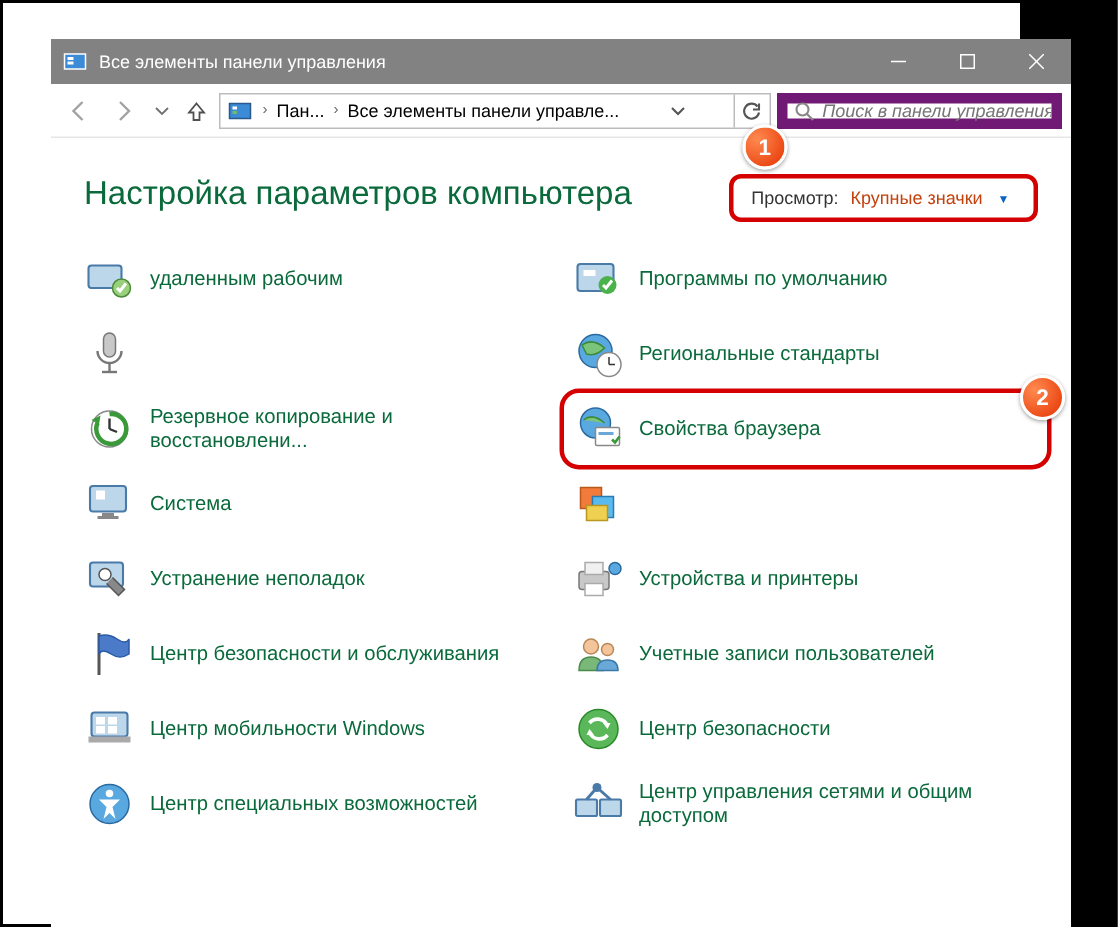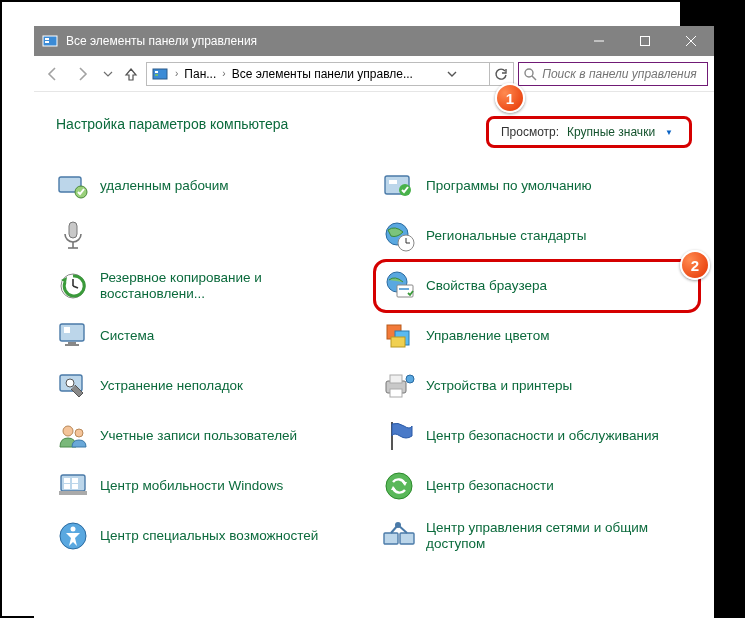--- a/index.html
+++ b/index.html
@@ -16,30 +16,30 @@
 
   
   .toolbar { height: 36px; display: flex; align-items: center; padding: 0 6px; gap: 4px; border-bottom: 1px solid #e6e6e6; }
   .nav-btn { width: 26px; height: 26px; display: flex; align-items: center; justify-content: center; opacity: .45; }
   .nav-up { width: 22px; height: 22px; display: flex; align-items: center; justify-content: center; opacity: .85; }
   .addr { flex: 1; height: 24px; border: 1px solid #bcbcbc; display: flex; align-items: center; font-size: 12px; padding-left: 2px; gap: 2px; overflow: hidden; }
   .addr .chev { color: #6a6a6a; font-size: 10px; padding: 0 2px; }
   .addr .seg { padding: 0 2px; white-space: nowrap; }
   .addr .cp-icon { width: 18px; height: 18px; margin: 0 2px; display: inline-flex; align-items: center; justify-content: center; }
   .addr .refresh { width: 24px; height: 24px; margin-left: auto; border-left: 1px solid #bcbcbc; display: flex; align-items: center; justify-content: center; }
-  .search { width: 190px; height: 24px; border: 1px solid #701a75; display: flex; align-items: center; }
+  .search { width: 190px; height: 24px; border: 7px solid #701a75; display: flex; align-items: center; }
   .search .mag { width: 24px; display: flex; align-items: center; justify-content: center; color: #888; }
   .search input { border: none; outline: none; width: 100%; font-size: 12px; font-style: italic; color: #6d6d6d; padding-left: 2px; background: transparent; }
 
   
   .header-area { padding: 24px 22px 12px 22px; display: flex; align-items: flex-start; justify-content: space-between; }
-  .page-title { font-size: 14px; color: #0b6a3c; font-weight: 400; }
+  .page-title { font-size: 22px; color: #0b6a3c; font-weight: 400; }
   .view-box { border: 3px solid #d50000; border-radius: 8px; padding: 6px 16px 6px 12px; display: flex; align-items: center; gap: 8px; font-size: 12px; position: relative; }
   .view-box .lbl { color: #333; }
-  .view-box .val { color: #14532d; }
+  .view-box .val { color: #c2410c; }
   .view-box .dd { color: #0b63c4; font-size: 8px; margin-left: 2px; }
   .callout { position: absolute; width: 30px; height: 30px; border-radius: 50%; background: radial-gradient(circle at 30% 30%, #ff8a50, #e53200); border: 2px solid #fff; box-shadow: 0 1px 3px rgba(0,0,0,.4); color: #fff; font-size: 15px; font-weight: bold; display: flex; align-items: center; justify-content: center; z-index: 20; }
   .callout.c1 { top: -36px; left: 6px; }
   .callout.c2 { top: -14px; right: -14px; }
 
   
   .grid { display: grid; grid-template-columns: 1fr 1fr; padding: 4px 18px 10px 18px; column-gap: 8px; row-gap: 6px; }
   .item { display: flex; align-items: center; gap: 10px; min-height: 44px; padding: 2px 4px; position: relative; }
   .item .ic { width: 34px; height: 34px; flex: 0 0 34px; display: flex; align-items: center; justify-content: center; }
   .item .lbl { color: #0b6a3c; font-size: 13.5px; line-height: 1.2; }
@@ -235,21 +235,20 @@
       </div>
 
       <div class="item">
         <span class="ic">
             <svg width="32" height="30">
               <rect x="4" y="4" width="14" height="14" fill="#f27a3a" stroke="#b85a1a"></rect>
               <rect x="12" y="10" width="14" height="14" fill="#5abaf0" stroke="#2a7ab0"></rect>
               <rect x="8" y="16" width="14" height="10" fill="#f0d050" stroke="#b89820"></rect>
             </svg>
           </span>
-        <span class="lbl">Управление цветом</span>
       </div>
 
       <div class="item">
         <span class="ic">
             <svg width="32" height="30">
               <rect class="ico-rect" x="3" y="4" width="22" height="16" rx="2"></rect>
               <path d="M18 14 L26 22 L22 26 L14 18" fill="#888" stroke="#555"></path>
               <circle cx="13" cy="12" r="4" fill="#fff" stroke="#555"></circle>
             </svg>
           </span>
@@ -262,37 +261,37 @@
               <rect x="8" y="4" width="12" height="8" fill="#f0f0f0" stroke="#aaa"></rect>
               <rect x="8" y="18" width="12" height="8" fill="#fff" stroke="#aaa"></rect>
               <circle cx="28" cy="8" r="4" fill="#5aa8e0" stroke="#2a6aa0"></circle>
             </svg>
           </span>
         <span class="lbl">Устройства и принтеры</span>
       </div>
 
       <div class="item">
         <span class="ic">
+            <svg width="30" height="32">
+              <line x1="8" y1="2" x2="8" y2="30" stroke="#555" stroke-width="2"></line>
+              <path d="M8 4 Q14 2 20 6 Q26 10 28 6 L28 16 Q22 20 16 16 Q10 12 8 16 Z" fill="#4a7ac8" stroke="#2a5aa8"></path>
+            </svg>
+          </span>
+        <span class="lbl">Центр безопасности и обслуживания</span>
+      </div>
+      <div class="item">
+        <span class="ic">
             <svg width="32" height="30">
               <circle cx="11" cy="10" r="5" fill="#f4c49a" stroke="#b88858"></circle>
               <path d="M3 26 Q3 17 11 17 Q19 17 19 26 Z" fill="#7ab87a" stroke="#4a8a4a"></path>
               <circle cx="22" cy="12" r="4" fill="#f4c49a" stroke="#b88858"></circle>
               <path d="M15 26 Q15 19 22 19 Q29 19 29 26 Z" fill="#6aa8d8" stroke="#3a78a8"></path>
             </svg>
           </span>
         <span class="lbl">Учетные записи пользователей</span>
-      </div>
-      <div class="item">
-        <span class="ic">
-            <svg width="30" height="32">
-              <line x1="8" y1="2" x2="8" y2="30" stroke="#555" stroke-width="2"></line>
-              <path d="M8 4 Q14 2 20 6 Q26 10 28 6 L28 16 Q22 20 16 16 Q10 12 8 16 Z" fill="#4a7ac8" stroke="#2a5aa8"></path>
-            </svg>
-          </span>
-        <span class="lbl">Центр безопасности и обслуживания</span>
       </div>
 
       <div class="item">
         <span class="ic">
             <svg width="32" height="30">
               <rect class="ico-rect" x="4" y="4" width="24" height="16" rx="2"></rect>
               <rect x="7" y="7" width="6" height="5" fill="#fff"></rect>
               <rect x="15" y="7" width="6" height="5" fill="#fff"></rect>
               <rect x="7" y="13" width="6" height="5" fill="#fff"></rect>
               <rect x="15" y="13" width="6" height="5" fill="#fff"></rect>

